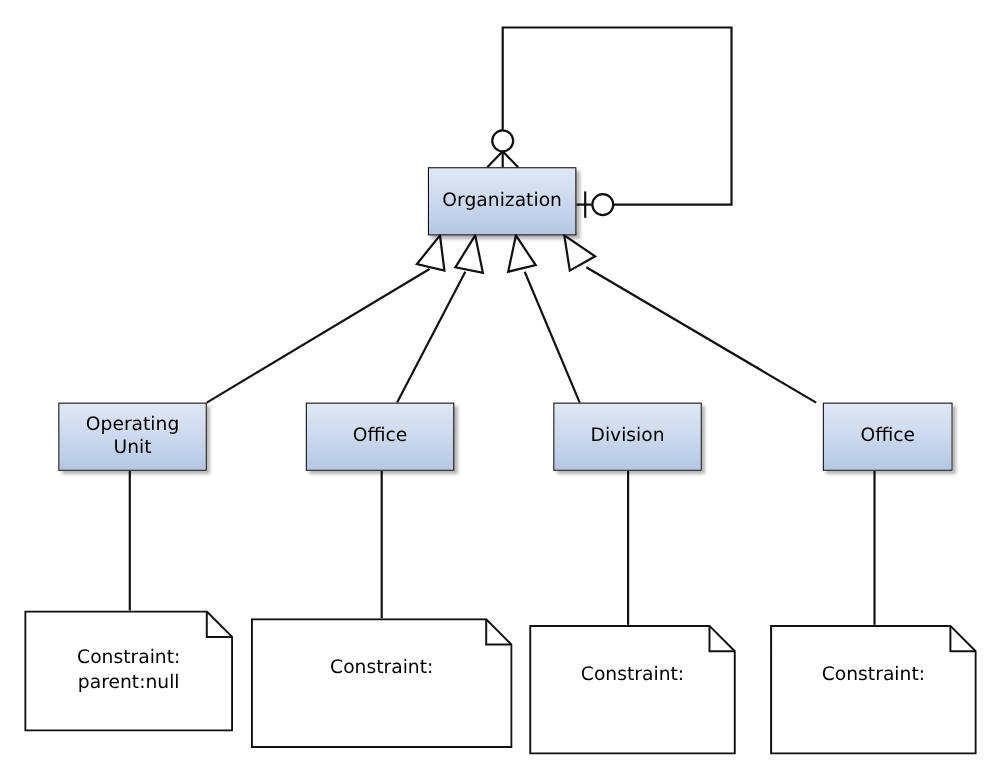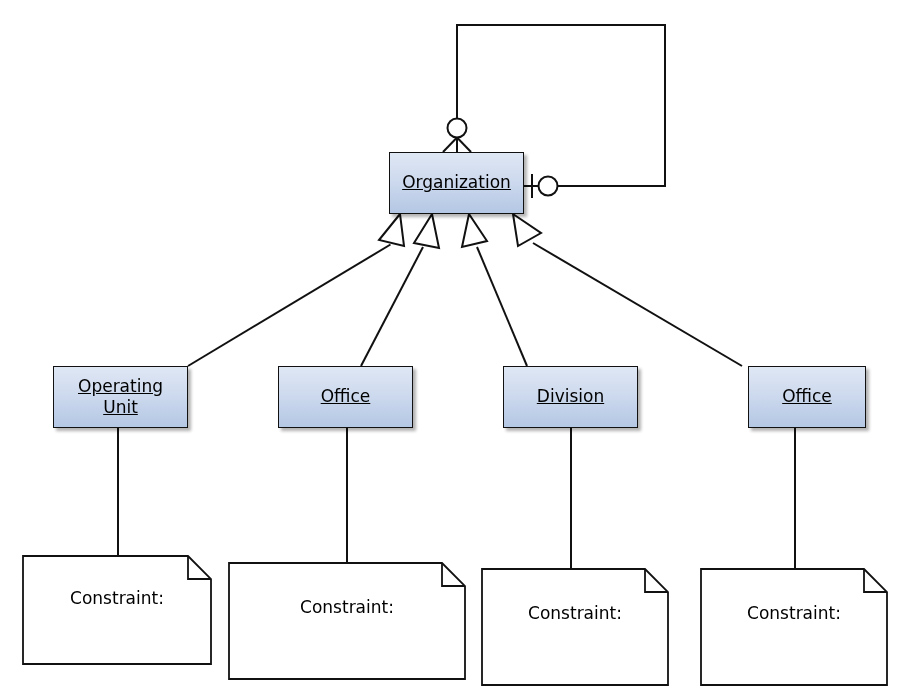--- a/index.html
+++ b/index.html
@@ -31,21 +31,20 @@
     background: linear-gradient(to bottom, #dfe7f4 0%, #cedaee 45%, #b4c7e4 100%);
     box-shadow: 3px 3px 3px rgba(0,0,0,0.30);
     display: flex;
     align-items: center;
     justify-content: center;
     text-align: center;
     color: #000000;
     font-size: 17px;
     line-height: 1.25;
     z-index: 3;
-    text-decoration: underline;
   }
   .uml-class span {
     display: block;
     padding: 0 6px;
     white-space: normal;
   }
   .uml-note {
     position: absolute;
     z-index: 3;
   }
@@ -140,20 +139,21 @@
     <span>Office</span>
   </div>
 
   <div class="uml-note" style="left:22px; top:555px; width:190px; height:110px;">
     <svg class="note-svg" width="190" height="110" viewBox="0 0 190 110" xmlns="http://www.w3.org/2000/svg">
       <path d="M 1 1 L 166 1 L 189 24 L 189 109 L 1 109 Z" fill="#ffffff" stroke="#111111" stroke-width="1.8" stroke-linejoin="miter"></path>
       <path d="M 166 1 L 166 24 L 189 24" fill="none" stroke="#111111" stroke-width="1.8" stroke-linejoin="miter"></path>
     </svg>
     <div class="note-text" style="top:32px;">
       <span>Constraint:</span>
+      <span class="l2">parent:null</span>
     </div>
   </div>
 
   <div class="uml-note" style="left:228px; top:562px; width:238px; height:118px;">
     <svg class="note-svg" width="238" height="118" viewBox="0 0 238 118" xmlns="http://www.w3.org/2000/svg">
       <path d="M 1 1 L 214 1 L 237 24 L 237 117 L 1 117 Z" fill="#ffffff" stroke="#111111" stroke-width="1.8" stroke-linejoin="miter"></path>
       <path d="M 214 1 L 214 24 L 237 24" fill="none" stroke="#111111" stroke-width="1.8" stroke-linejoin="miter"></path>
     </svg>
     <div class="note-text" style="top:34px;">
       <span>Constraint:</span>

